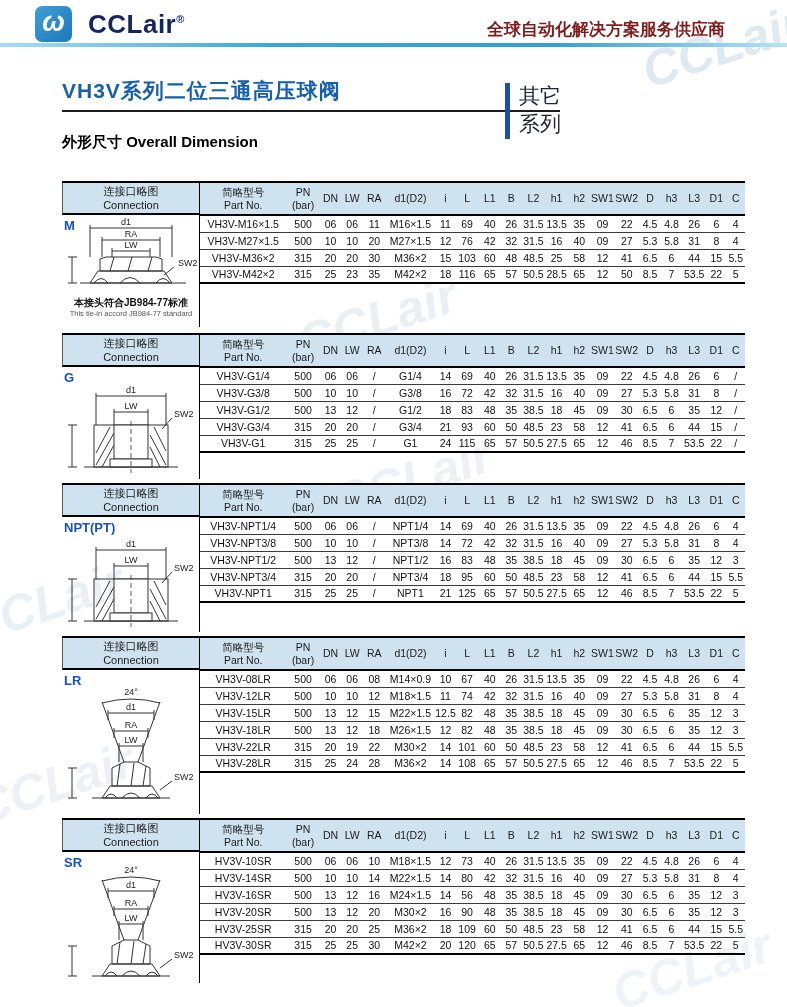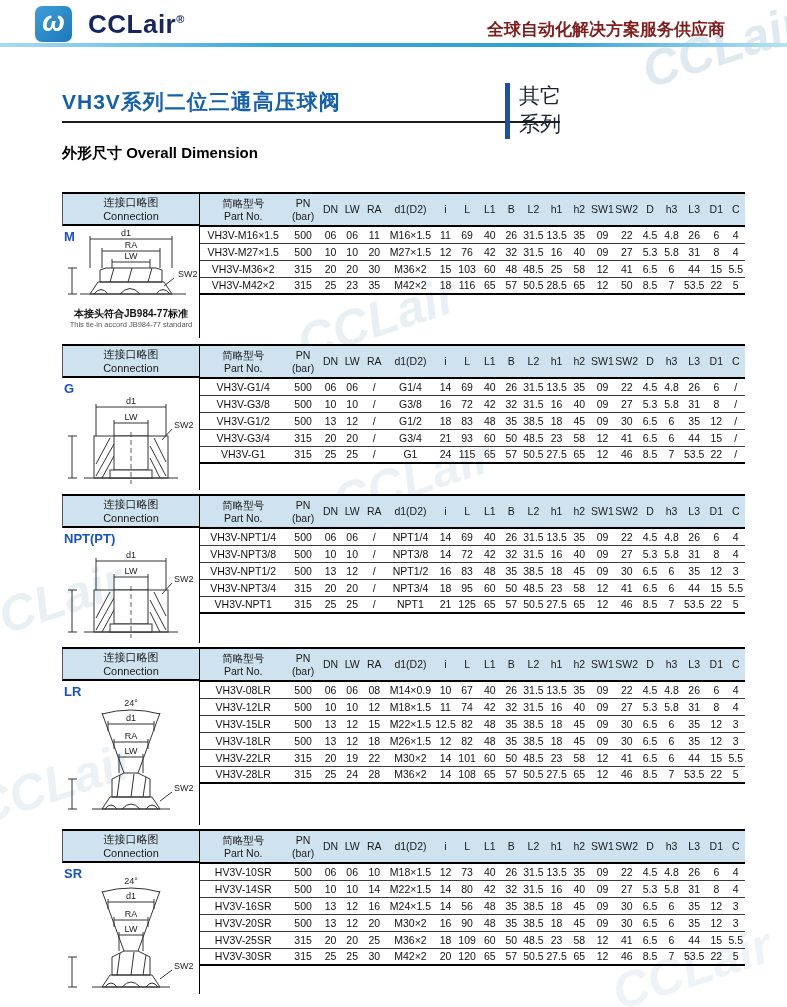--- a/index.html
+++ b/index.html
@@ -15,21 +15,21 @@
   .logo-reg { font-size:11px; vertical-align:super; font-weight:bold; color:#17255f; }
   .slogan { position:absolute; right:62px; top:18px; font-size:17px; font-weight:bold; color:#7f1d1d; }
   .mast-rule { position:absolute; left:0; right:0; bottom:0; height:4px;
       background:linear-gradient(90deg,#a8dcf2 0%, #35a7de 35%, #2f9fd8 70%, #b8e2f4 100%); }
 
   
   .wm { position:absolute; font-size:50px; font-weight:bold; font-style:italic; color:#adc6d8; opacity:.30; transform:rotate(-18deg); pointer-events:none; white-space:nowrap; }
 
   
   .content { position:relative; margin:0 42px 0 62px; width:683px; }
-  .title-block { position:relative; padding-top:41px; }
+  .title-block { position:relative; padding-top:30px; }
   .title-cn { font-size:21px; font-weight:bold; color:#1560ad; letter-spacing:1px; }
   .title-en { font-size:13.5px; color:#2a4c8f; margin-top:7px; }
   .title-rule { width:498px; border-bottom:2px solid #1c1c1c; margin-top:5px; }
   .series-side { position:absolute; left:443px; top:36px; display:flex; }
   .series-bar { width:5px; height:56px; background:#1e4fa0; margin-right:9px; }
   .series-text { font-family:"DejaVu Serif", serif; font-size:21px; color:#1a2433; line-height:1.32; }
   .section-heading { margin-top:21px; font-size:15px; font-weight:bold; color:#000; }
 
   
   .tables { margin-top:29px; }

